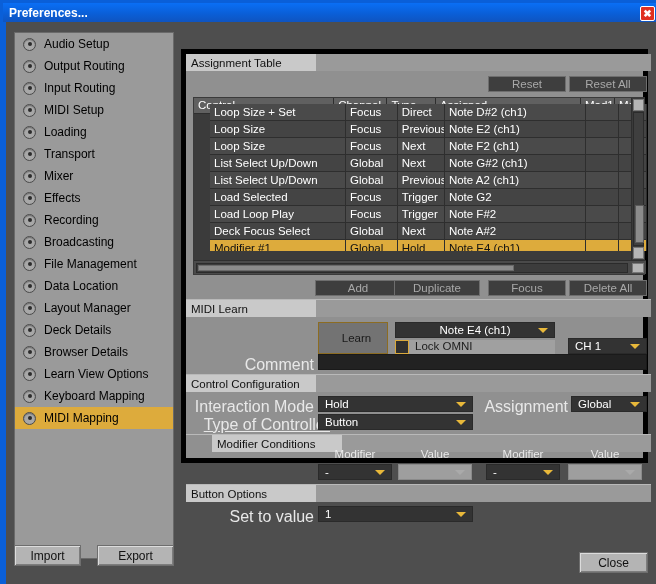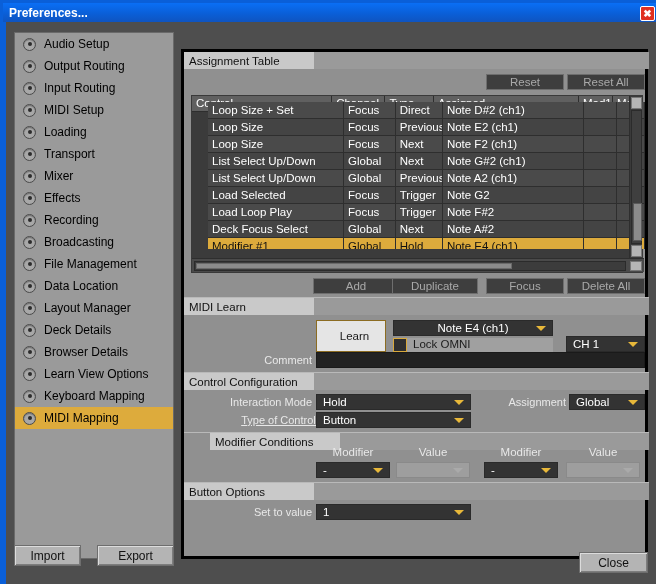--- a/index.html
+++ b/index.html
@@ -52,23 +52,23 @@
   .radio{
     width:11px;height:11px;border-radius:50%;
     background:#a8a8a8;border:1px solid #4a4a4a;
     margin-right:8px;flex:0 0 auto;
     display:flex;align-items:center;justify-content:center;
     box-shadow:inset 0 1px 1px rgba(0,0,0,.35);
   }
   .radio i{width:4px;height:4px;border-radius:50%;background:#2b2b2b;display:block;}
   
   .panel{
-    position:absolute;left:175px;top:27px;width:467px;height:510px;
+    position:absolute;left:175px;top:27px;width:467px;height:414px;
     background:#909090;
-    border:3px solid #000000;
+    border:5px solid #000000;
     box-sizing:border-box;
   }
   .sect-head{
     height:17px;background:#c9c9c9;
     display:inline-flex;align-items:center;
     padding-left:5px;font-size:11.5px;color:#111;
     box-sizing:border-box;
   }
   .sect-row{display:flex;align-items:flex-start;}
   .sect-head-bar{height:17px;background:#9a9a9a;flex:1;}
@@ -130,28 +130,28 @@
     padding-left:6px;position:relative;cursor:pointer;
   }
   .dd.center{justify-content:center;padding-left:0;}
   .dd.disabled{background:#9e9e9e;border:1px solid #8a8a8a;color:#b8b8b8;}
   .caret{
     position:absolute;right:6px;top:50%;margin-top:-2px;
     width:0;height:0;border-left:5px solid transparent;border-right:5px solid transparent;
     border-top:5px solid #e8b83a;
   }
   .dd.disabled .caret{border-top-color:#aaaaaa;}
-  .lbl{font-size:11px;color:#e8e8e8;text-align:right;}
+  .lbl{font-size:16px;color:#e8e8e8;text-align:right;}
   .field{background:#222222;border:1px solid #1a1a1a;height:16px;box-sizing:border-box;}
   .chk{
     width:14px;height:14px;background:#2f2f2f;border:1px solid #d9a93c;box-sizing:border-box;
     cursor:pointer;
   }
   .learnbtn{
-    background:#e5e5e5;border:1px solid #8c6c22;color:#1a1a1a;
+    background:#737373;border:1px solid #8c6c22;color:#1a1a1a;
     font-size:11.5px;display:flex;align-items:center;justify-content:center;
     box-sizing:border-box;cursor:pointer;padding-left:7px;
   }
   .omnibar{background:#a0a0a0;display:flex;align-items:flex-start;box-sizing:border-box;}
   
   .footer-btn{
     position:absolute;height:21px;background:#b4b4b4;border:1px solid #6e6e6e;
     color:#111;font-size:12px;display:flex;align-items:center;justify-content:center;
     box-sizing:border-box;cursor:pointer;
     box-shadow:inset 1px 1px 0 #dcdcdc, inset -1px -1px 0 #7d7d7d;

